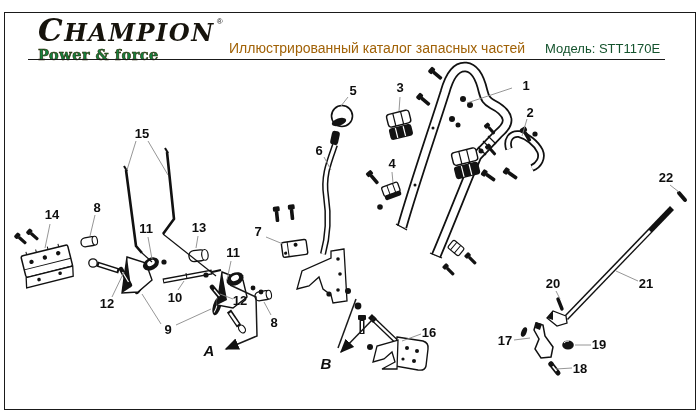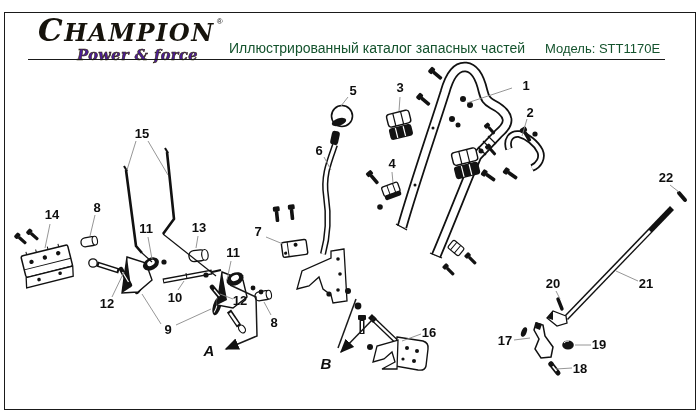--- a/index.html
+++ b/index.html
@@ -6,25 +6,25 @@
   .page{position:relative;width:700px;height:410px;background:#ffffff;overflow:hidden;
         font-family:"Liberation Sans",sans-serif;color:#111;}
   .frame{position:absolute;left:4px;top:12px;width:692px;height:398px;
          border:1.6px solid #1a1a1a;box-sizing:border-box;}
   .logo{position:absolute;left:38px;top:14px;width:162px;}
   .brand{display:block;font-family:"DejaVu Serif",serif;font-weight:bold;font-style:italic;
          font-size:24px;line-height:1.05;color:#16130c;letter-spacing:1.5px;white-space:nowrap;}
   .brand::first-letter{font-size:31px;}
   .reg{position:absolute;top:3px;right:-8px;font-size:8px;font-style:normal;font-family:"Liberation Sans",sans-serif;}
   .brandwrap{position:relative;display:inline-block;}
-  .tagline{display:block;font-family:"DejaVu Serif",serif;font-weight:bold;font-style:italic;
-           font-size:14.5px;color:#4c1d95;text-align:right;margin-top:-1px;padding-right:2px;
+  .tagline{display:block;font-family:"DejaVu Serif",serif;font-weight:bold;
+           font-size:14.5px;color:#15803d;text-align:left;margin-top:-1px;padding-right:2px;
            -webkit-text-stroke:0.55px #2e2605;letter-spacing:0.5px;white-space:nowrap;}
   .header-rule{position:absolute;left:28px;top:59px;width:637px;height:0;border-top:1.5px solid #1a1a1a;}
-  .title{position:absolute;left:229px;top:40px;font-size:14px;color:#14532d;white-space:nowrap;}
+  .title{position:absolute;left:229px;top:40px;font-size:14px;color:#a16207;white-space:nowrap;}
   .model{position:absolute;left:545px;top:41px;font-size:13px;color:#14532d;white-space:nowrap;}
   svg.diagram{position:absolute;left:0;top:0;}
   .co{font:700 13px "Liberation Sans",sans-serif;fill:#0e0e0e;text-anchor:middle;}
   .vo{font:italic 700 15px "Liberation Sans",sans-serif;fill:#0e0e0e;text-anchor:middle;}
 </style>
 </head>
 <body>
 
 <div class="page">
   <div class="frame"></div>

